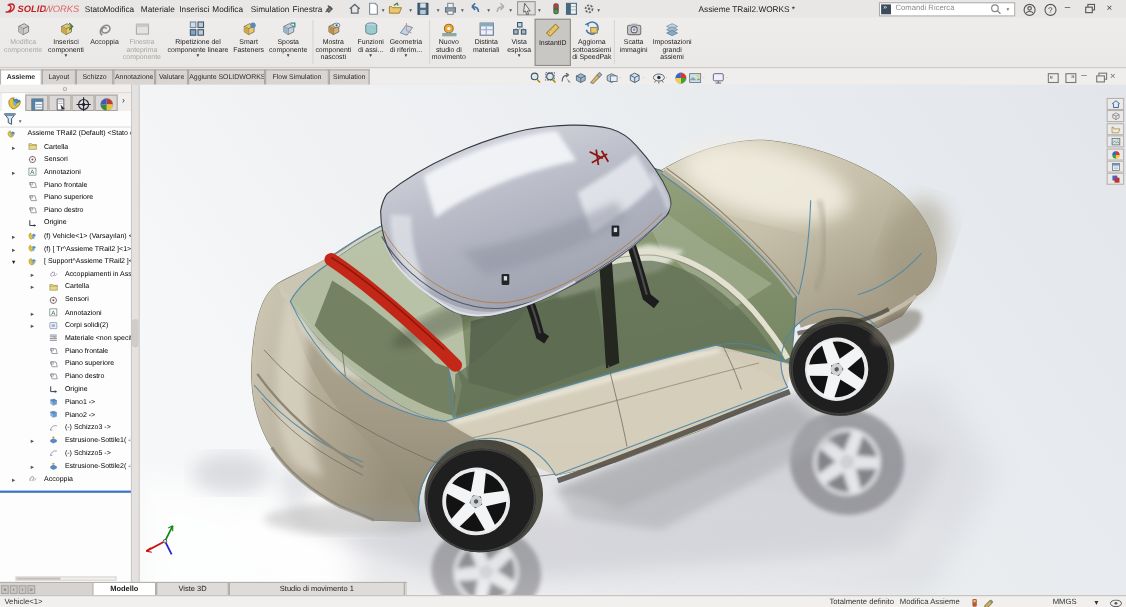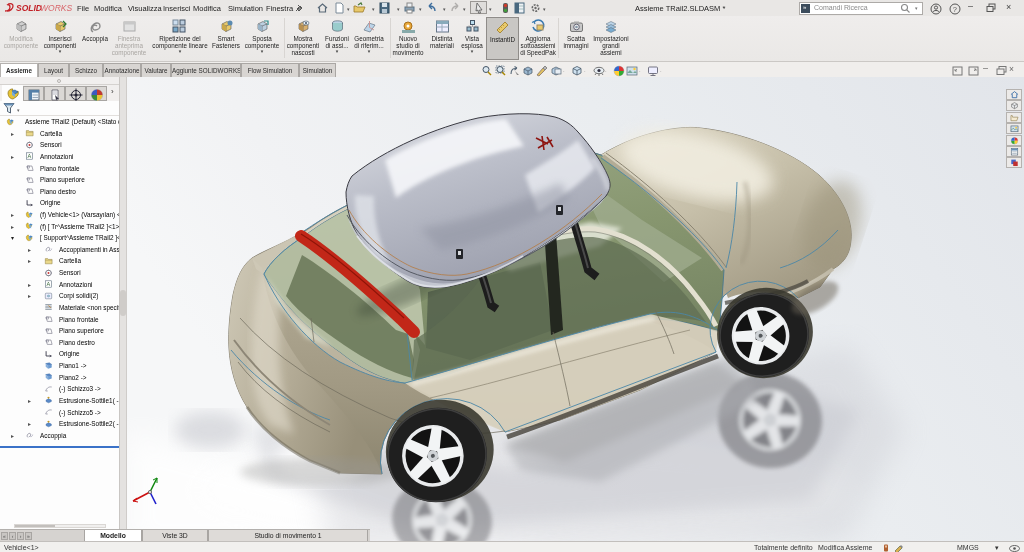--- a/index.html
+++ b/index.html
@@ -35,23 +35,23 @@
 svg{display:block}
 </style></head><body>
 <div id="app">
 
 <div id="titlebar">
 <svg class="abs" style="left:3px;top:2px" width="90" height="12" viewBox="0 0 90 12">
 <path d="M2,9 C5,9 7,7 7,5 C7,3 5,2 4,3 M5,2 C8,1 10,2 10,4 C10,7 7,9 4,9" stroke="#c32127" stroke-width="1.3" fill="none"></path>
 <text x="13" y="9" font-size="8.5" font-weight="bold" font-style="italic" fill="#c32127" font-family="Liberation Sans">SOLID</text>
 <text x="37" y="9" font-size="8.5" font-style="italic" fill="#d9676c" font-family="Liberation Sans">WORKS</text>
       </svg>
-<span class="menu" style="left:77px">File</span>
+<span class="menu" style="left:77px">Stato</span>
 <span class="menu" style="left:94px">Modifica</span>
-<span class="menu" style="left:128px">Visualizza</span>
+<span class="menu" style="left:128px">Materiale</span>
 <span class="menu" style="left:163px">Inserisci</span>
 <span class="menu" style="left:193px">Modifica</span>
 <span class="menu" style="left:228px">Simulation</span>
 <span class="menu" style="left:266px">Finestra</span>
 <svg class="abs" style="left:294px;top:3px" width="10" height="10">
         <path d="M2,8 L5,5 M4,2 L8,6 M3,6 L6,3 L8,5 L5,8 Z" stroke="#555" stroke-width="1" fill="#888"></path>
       </svg>
 <svg class="abs" style="left:316px;top:2px" width="13" height="12" viewBox="0 0 13 12">
         <path d="M2,6 L6.5,2 L11,6 M3.5,5.5 V10 H9.5 V5.5" fill="none" stroke="#5a6a78" stroke-width="1.2"></path>
       </svg>
@@ -98,21 +98,21 @@
         <circle cx="6.5" cy="6" r="1.2" fill="#6a6a6a"></circle>
       </svg>
 <span class="abs" style="left:347px;top:6px;font-size:5px;color:#555">▾</span>
 <span class="abs" style="left:372px;top:6px;font-size:5px;color:#555">▾</span>
 <span class="abs" style="left:397px;top:6px;font-size:5px;color:#555">▾</span>
 <span class="abs" style="left:419px;top:6px;font-size:5px;color:#555">▾</span>
 <span class="abs" style="left:443px;top:6px;font-size:5px;color:#555">▾</span>
 <span class="abs" style="left:463px;top:6px;font-size:5px;color:#555">▾</span>
 <span class="abs" style="left:489px;top:6px;font-size:5px;color:#555">▾</span>
 <span class="abs" style="left:543px;top:6px;font-size:5px;color:#555">▾</span>
-<span class="abs" style="left:635px;top:4px;font-size:7.5px;color:#222">Assieme TRail2.SLDASM *</span>
+<span class="abs" style="left:635px;top:4px;font-size:7.5px;color:#222">Assieme TRail2.WORKS *</span>
 <span class="abs" style="left:799px;top:1.5px;width:124px;height:13px;background:#fff;border:1px solid #adaaa7"></span>
 <span class="abs" style="left:801px;top:3.5px;width:9px;height:9px;background:#3c4c5c"></span>
       <span class="abs" style="left:803px;top:4px;font-size:6px;color:#fff">»</span>
 <span class="abs" style="left:814px;top:4px;font-size:7px;color:#8a8a8a">Comandi Ricerca</span>
 <svg class="abs" style="left:900px;top:3px" width="11" height="11">
         <circle cx="4.5" cy="4.5" r="3" fill="none" stroke="#888" stroke-width="1.1"></circle>
         <line x1="6.8" y1="6.8" x2="9.5" y2="9.5" stroke="#888" stroke-width="1.1"></line>
       </svg>
 <span class="abs" style="left:915px;top:5px;font-size:5px;color:#777">▾</span>
 <svg class="abs" style="left:930px;top:2.5px" width="12" height="12">

